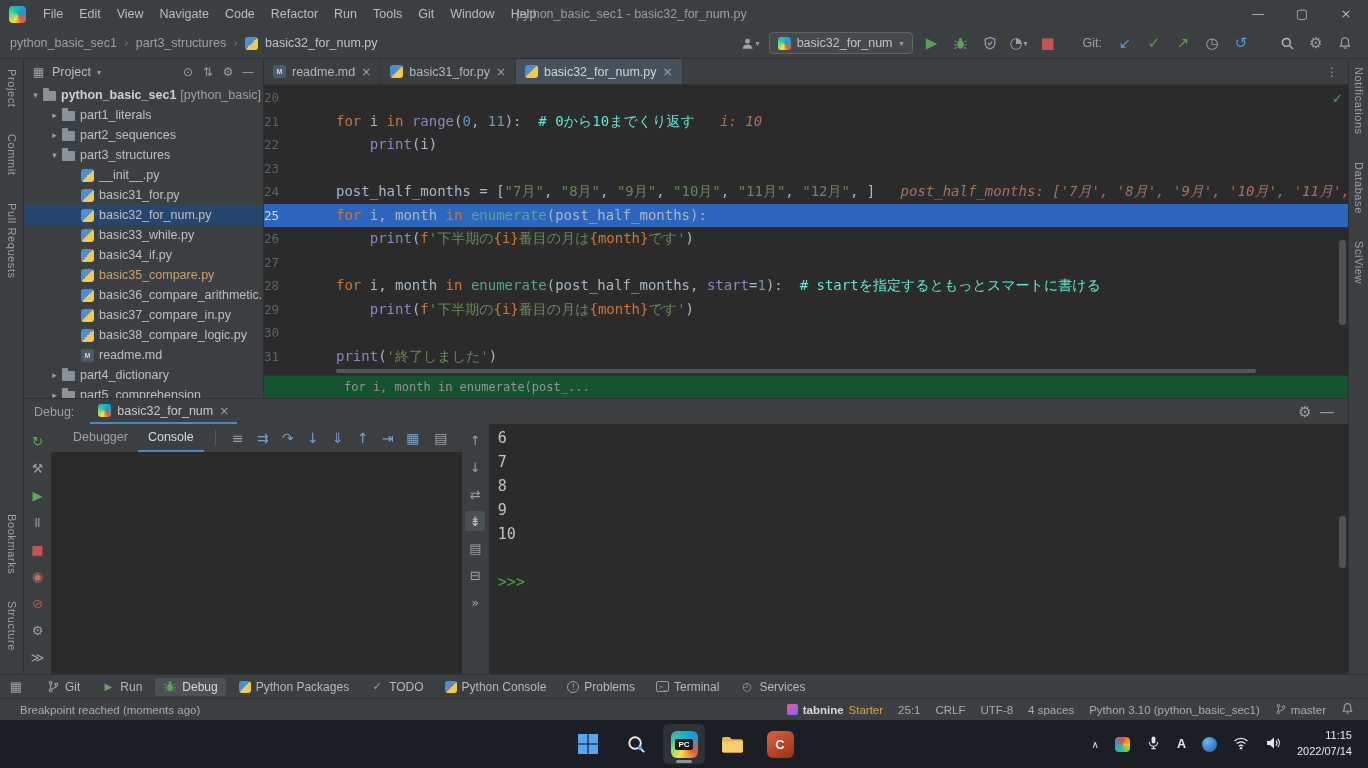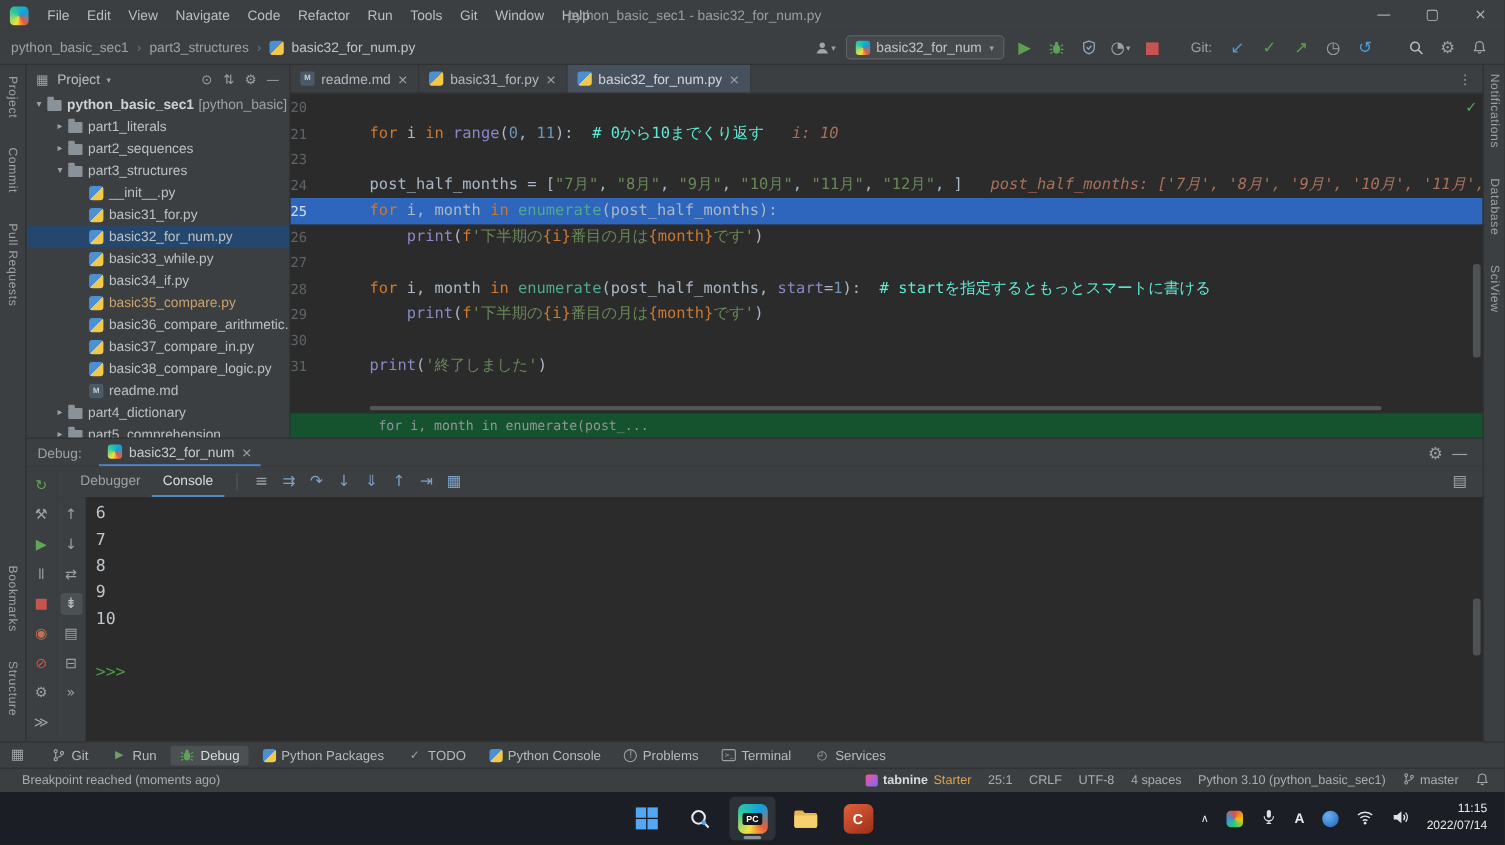--- a/index.html
+++ b/index.html
@@ -84,21 +84,21 @@
   
   #debug-header{position:absolute;top:398px;left:24px;width:1324px;height:26px;background:#3c3f41;border-top:1px solid #2f3133;display:flex;align-items:center;padding:0 10px;z-index:2}
   .dbg-label{color:#9da1a5;font-size:12.5px}
   .dbg-tab{display:flex;align-items:center;gap:6px;margin-left:16px;padding:0 8px;height:100%;color:#c7cbcf;font-size:12.5px;border-bottom:2px solid #4f87c5}
   .hdr-spacer{flex:1}
   #debug-zone{position:absolute;top:424px;left:24px;width:1324px;height:250px;display:flex;z-index:2}
   .dz-col{width:27px;background:#3c3f41;display:flex;flex-direction:column;align-items:center;gap:7px;flex:none}
   .dz-col .g-icon{width:20px;height:20px;font-size:13px}
   #dz-col1{padding-top:7px}
   #dz-col2{padding-top:6px}
-  .dz-main{flex:1;display:flex;flex-direction:column;min-width:0}
+  .dz-main{flex:1;display:flex;min-width:0}
   .dz-toolbar{height:28px;background:#3c3f41;display:flex;align-items:center;padding:0 10px 0 12px;gap:3px;flex:none}
   .view-tab{padding:0 10px;height:28px;line-height:27px;font-size:12.5px;color:#9da1a5}
   .view-tab.active{color:#d8dce0;border-bottom:2px solid #4f87c5}
   .tb-sep{width:1px;height:16px;background:#55595c;margin:0 8px}
   .dz-toolbar .g-icon{font-size:14px;color:#7ca0c8}
   .dz-toolbar .g-icon.gray{color:#9aa0a6}
   .dz-body{flex:1;display:flex;min-width:0}
   .console{flex:1;background:#2b2b2b;font-family:"DejaVu Sans Mono","Liberation Mono",monospace;font-size:15px;line-height:24px;color:#bfc5c9;padding:2px 0 0 9px;position:relative;overflow:hidden}
   .console .prompt{color:#4f9e49}
   .console .blank{height:24px}
@@ -376,20 +376,21 @@
             <span class="tab-label">basic32_for_num.py</span>
             <span class="tab-close">×</span>
           </div>
         </span>
       <span class="tabs-more">⋮</span>
     </div>
     <div id="editor">
       <div>
           <div class="code-row"><span class="ln">20</span><span class="cd"></span></div>
           <div class="code-row"><span class="ln">21</span><span class="cd"><span class="tk-kw">for </span><span class="tk-d">i </span><span class="tk-kw">in </span><span class="tk-bi">range</span><span class="tk-d">(</span><span class="tk-num">0</span><span class="tk-d">, </span><span class="tk-num">11</span><span class="tk-d">):  </span><span class="tk-cm"># 0から10までくり返す</span><span class="tk-dbg">   i: 10</span></span></div>
+          <div class="code-row"><span class="ln">22</span><span class="cd"><span class="tk-d">    </span><span class="tk-bi">print</span><span class="tk-d">(i)</span></span></div>
           <div class="code-row"><span class="ln">23</span><span class="cd"></span></div>
           <div class="code-row"><span class="ln">24</span><span class="cd"><span class="tk-d">post_half_months </span><span class="tk-d">= [</span><span class="tk-str">"7月"</span><span class="tk-d">, </span><span class="tk-str">"8月"</span><span class="tk-d">, </span><span class="tk-str">"9月"</span><span class="tk-d">, </span><span class="tk-str">"10月"</span><span class="tk-d">, </span><span class="tk-str">"11月"</span><span class="tk-d">, </span><span class="tk-str">"12月"</span><span class="tk-d">, ]</span><span class="tk-dbg">   post_half_months: ['7月', '8月', '9月', '10月', '11月', '12月']</span></span></div>
           <div class="code-row exec"><span class="ln">25</span><span class="cd"><span class="tk-kw">for </span><span class="tk-d">i, month </span><span class="tk-kw">in </span><span class="tk-fn">enumerate</span><span class="tk-d">(post_half_months):</span></span></div>
           <div class="code-row"><span class="ln">26</span><span class="cd"><span class="tk-d">    </span><span class="tk-bi">print</span><span class="tk-d">(</span><span class="tk-kw">f</span><span class="tk-str">'下半期の</span><span class="tk-br">{i}</span><span class="tk-str">番目の月は</span><span class="tk-br">{month}</span><span class="tk-str">です'</span><span class="tk-d">)</span></span></div>
           <div class="code-row"><span class="ln">27</span><span class="cd"></span></div>
           <div class="code-row"><span class="ln">28</span><span class="cd"><span class="tk-kw">for </span><span class="tk-d">i, month </span><span class="tk-kw">in </span><span class="tk-fn">enumerate</span><span class="tk-d">(post_half_months, </span><span class="tk-pa">start</span><span class="tk-d">=</span><span class="tk-num">1</span><span class="tk-d">):  </span><span class="tk-cm"># startを指定するともっとスマートに書ける</span></span></div>
           <div class="code-row"><span class="ln">29</span><span class="cd"><span class="tk-d">    </span><span class="tk-bi">print</span><span class="tk-d">(</span><span class="tk-kw">f</span><span class="tk-str">'下半期の</span><span class="tk-br">{i}</span><span class="tk-str">番目の月は</span><span class="tk-br">{month}</span><span class="tk-str">です'</span><span class="tk-d">)</span></span></div>
           <div class="code-row"><span class="ln">30</span><span class="cd"></span></div>
           <div class="code-row"><span class="ln">31</span><span class="cd"><span class="tk-bi">print</span><span class="tk-d">(</span><span class="tk-str">'終了しました'</span><span class="tk-d">)</span></span></div>
         </div>

